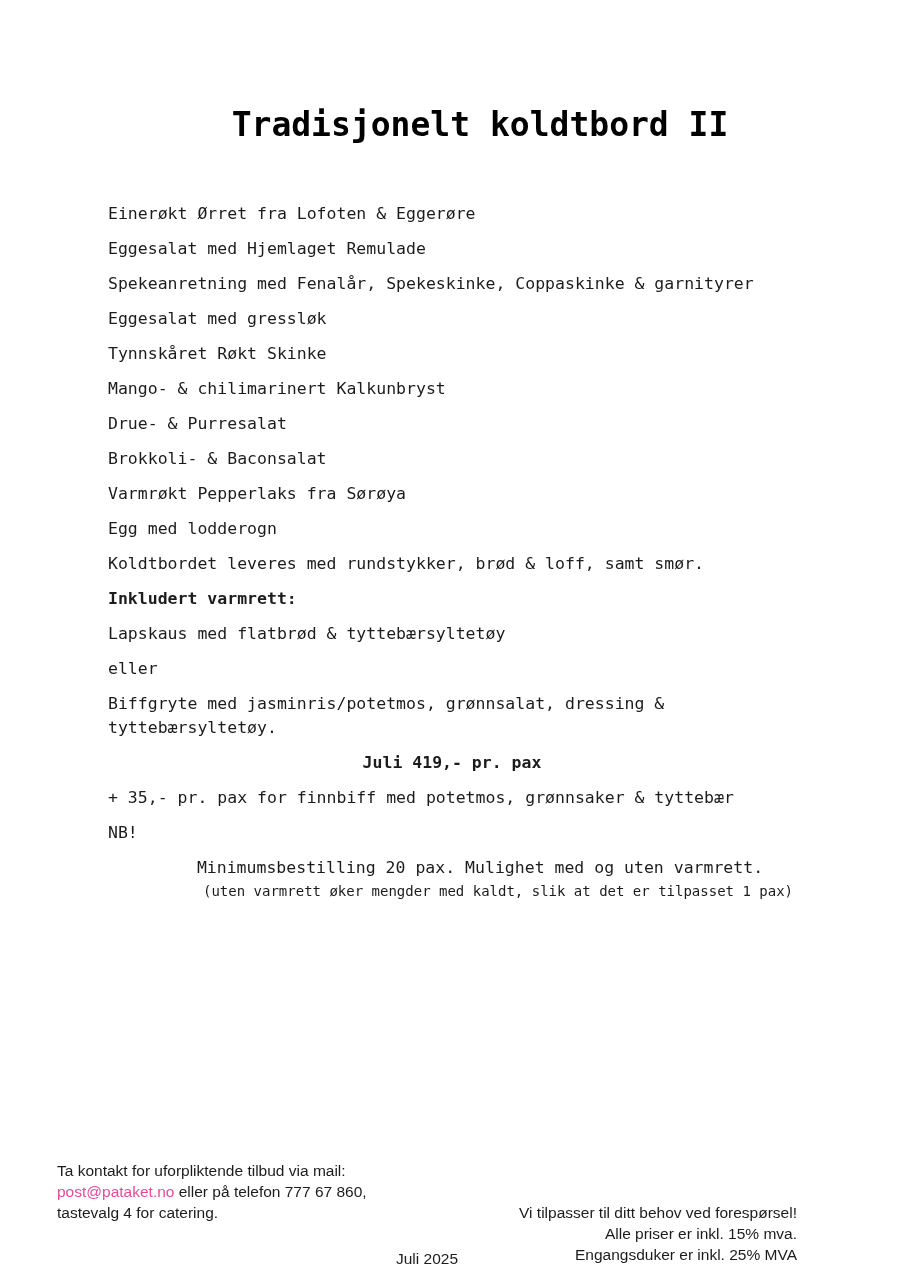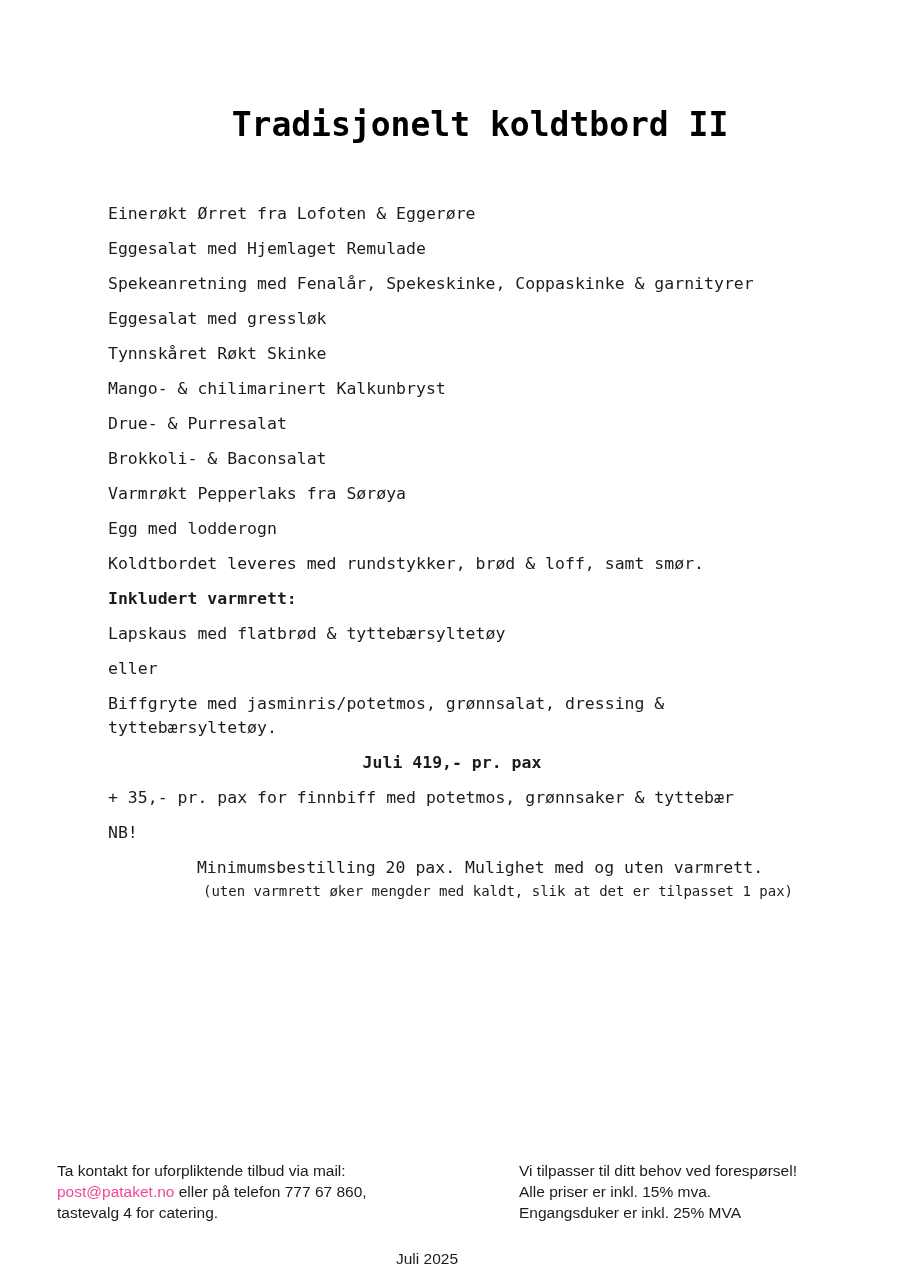--- a/index.html
+++ b/index.html
@@ -54,21 +54,21 @@
     left: 57px;
     right: 107px;
     top: 1160px;
     display: flex;
     justify-content: space-between;
     font-family: "Liberation Sans", sans-serif;
     font-size: 15.5px;
     line-height: 21px;
     color: #1c1c1c;
   }
-  .footer-right { text-align: left; }
+  .footer-right { text-align: right; margin-top: 42px; }
   .email-link {
     color: #ec4899;
     cursor: pointer;
   }
   .footer-date {
     position: absolute;
     left: 57px;
     right: 107px;
     top: 1221px;
     text-align: center;

